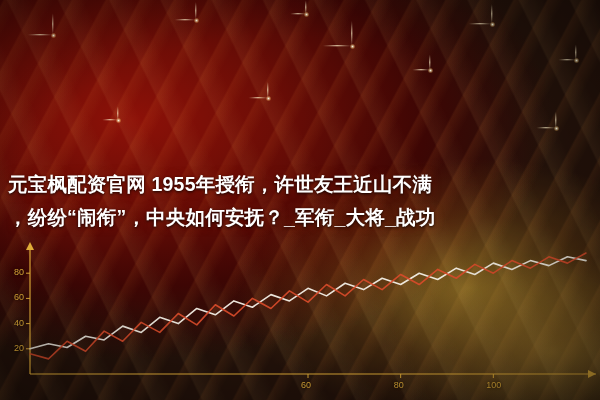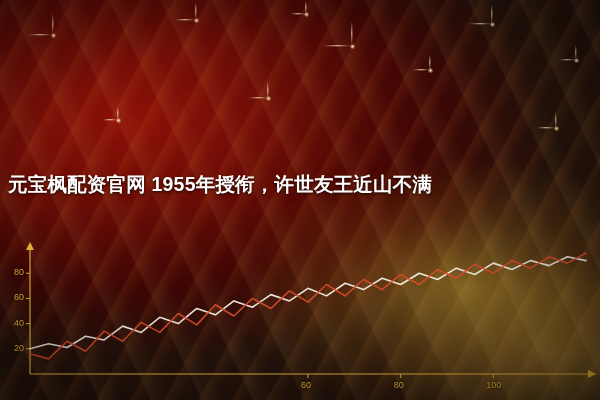--- a/index.html
+++ b/index.html
@@ -201,15 +201,16 @@
         <div class="axis-label" style="left: 301px; top: 140px;">60</div>
         <div class="axis-label" style="left: 393.667px; top: 140px;">80</div>
         <div class="axis-label" style="left: 486.333px; top: 140px;">100</div>
       </div>
   </div>
 
   <div class="bg-vignette"></div>
 
   <div class="headline">
     <span>元宝枫配资官网 1955年授衔，许世友王近山不满</span>
+    <span>，纷纷“闹衔”，中央如何安抚？_军衔_大将_战功</span>
   </div>
 
 </div>
 
 </body></html>

